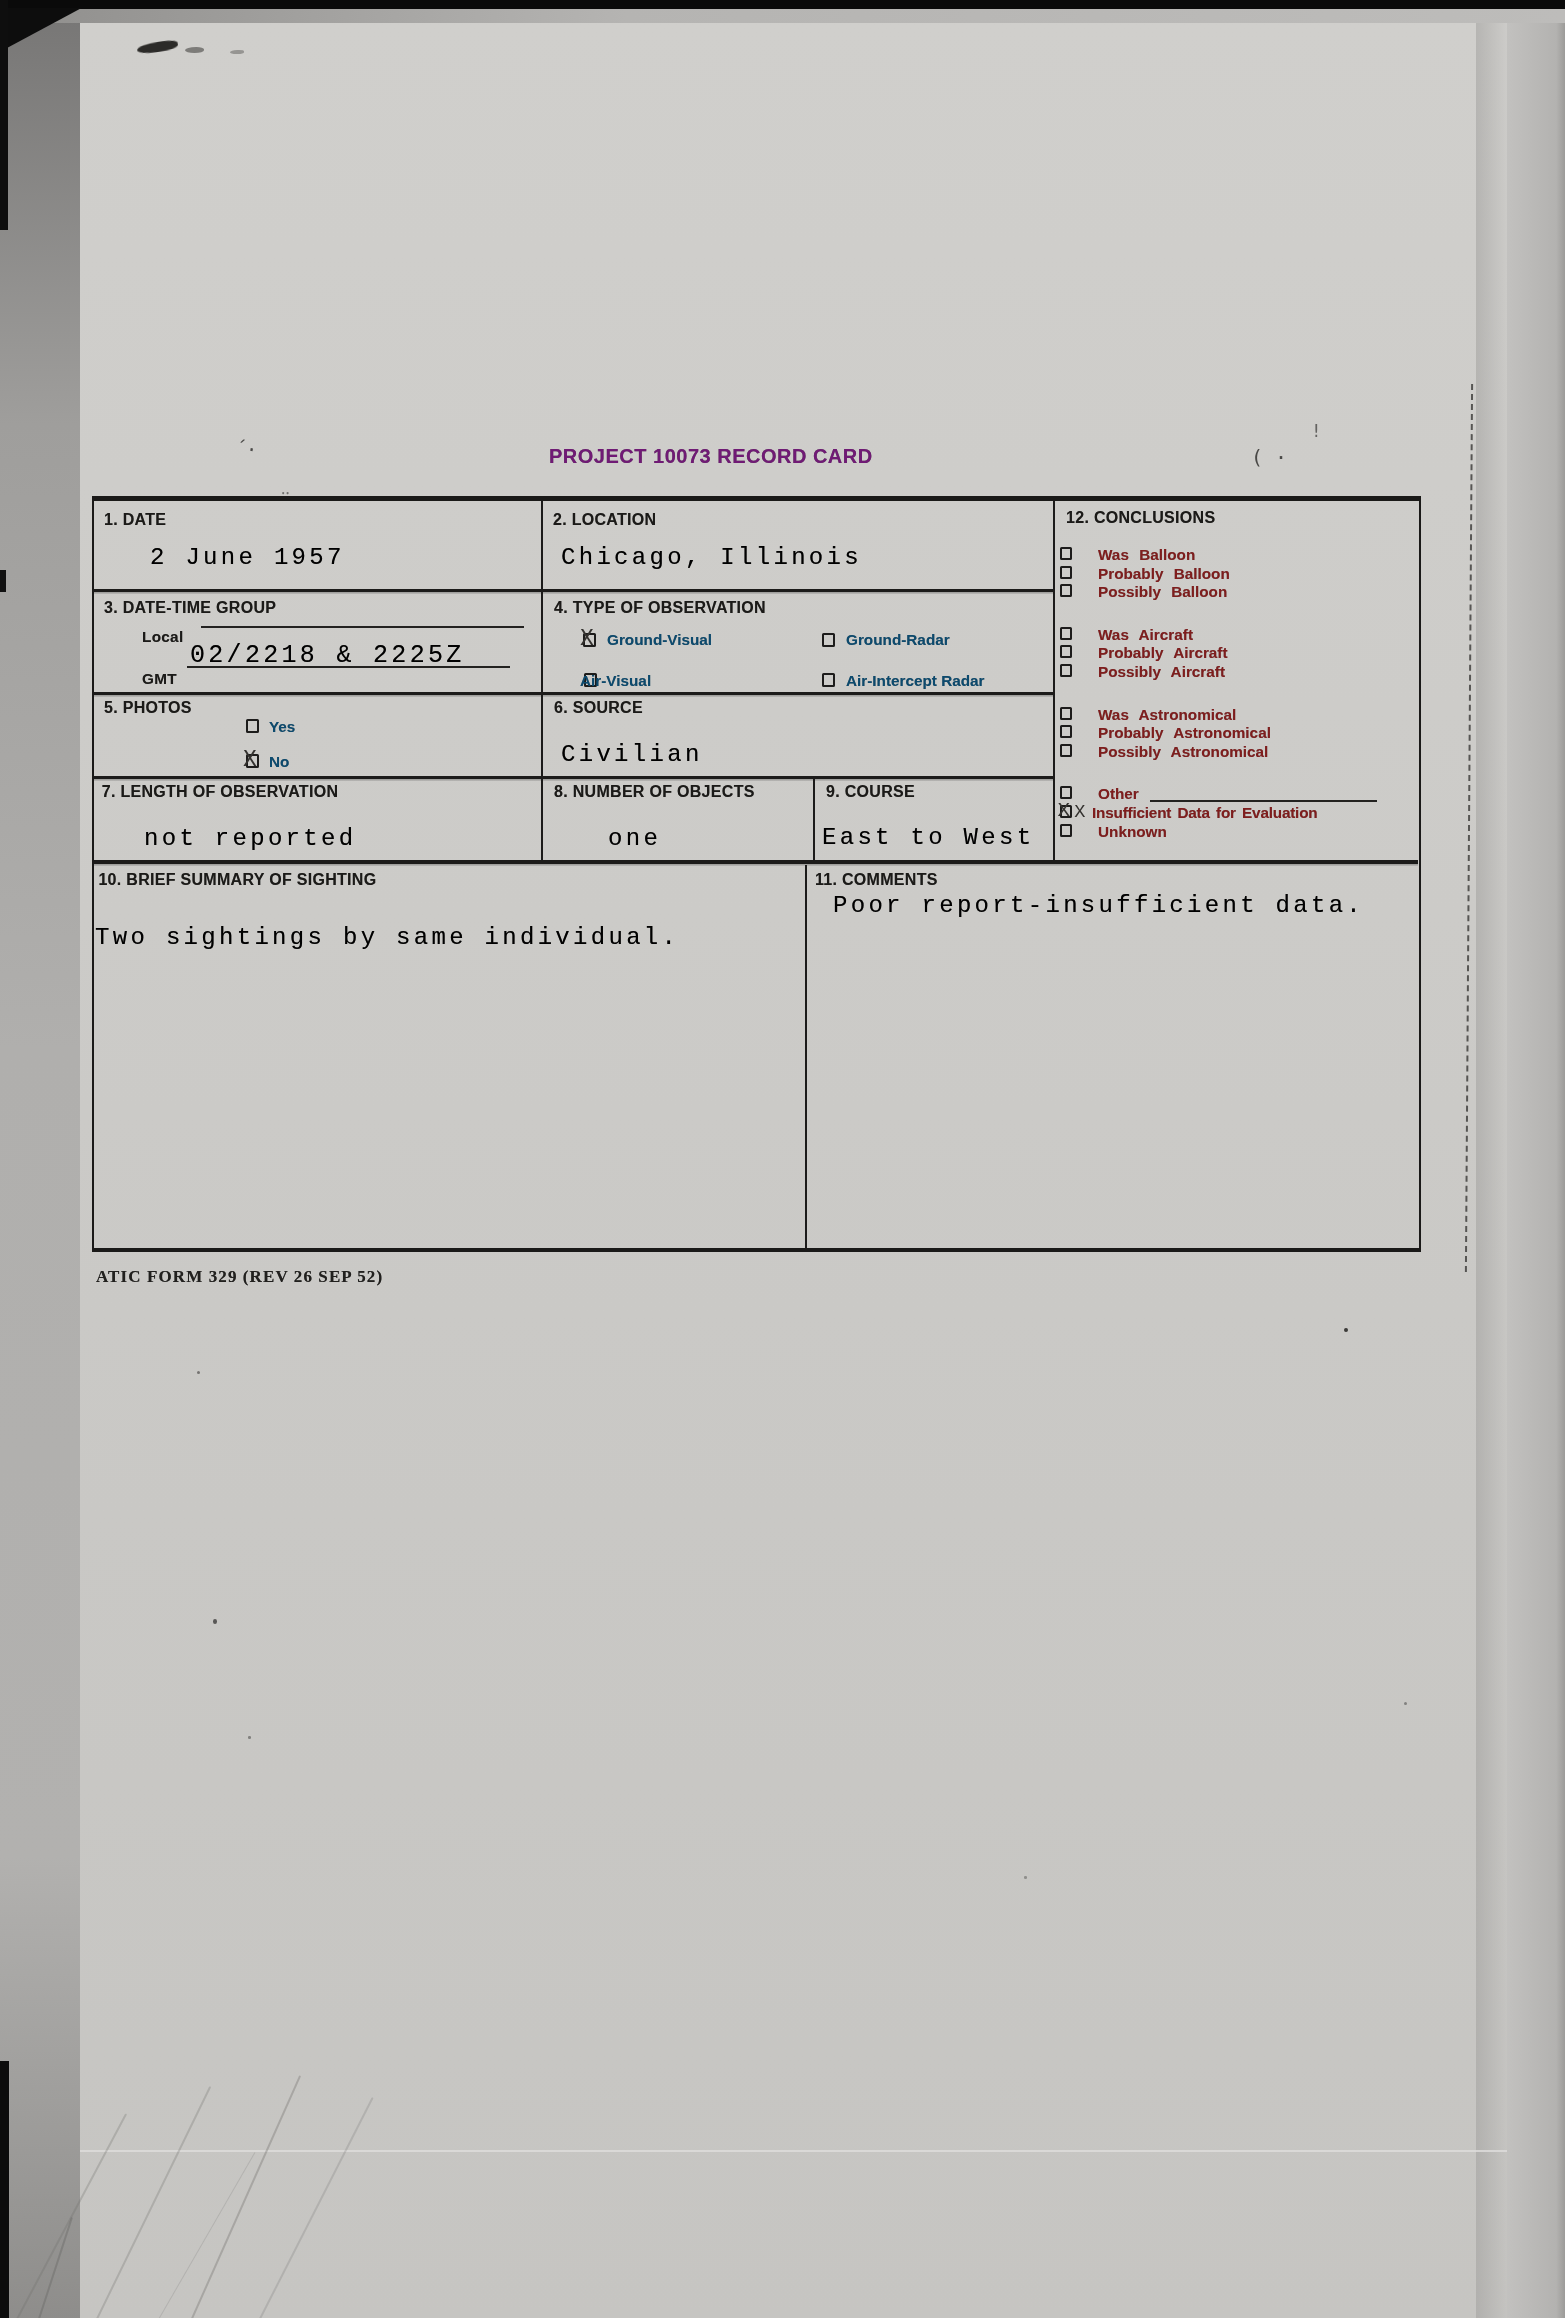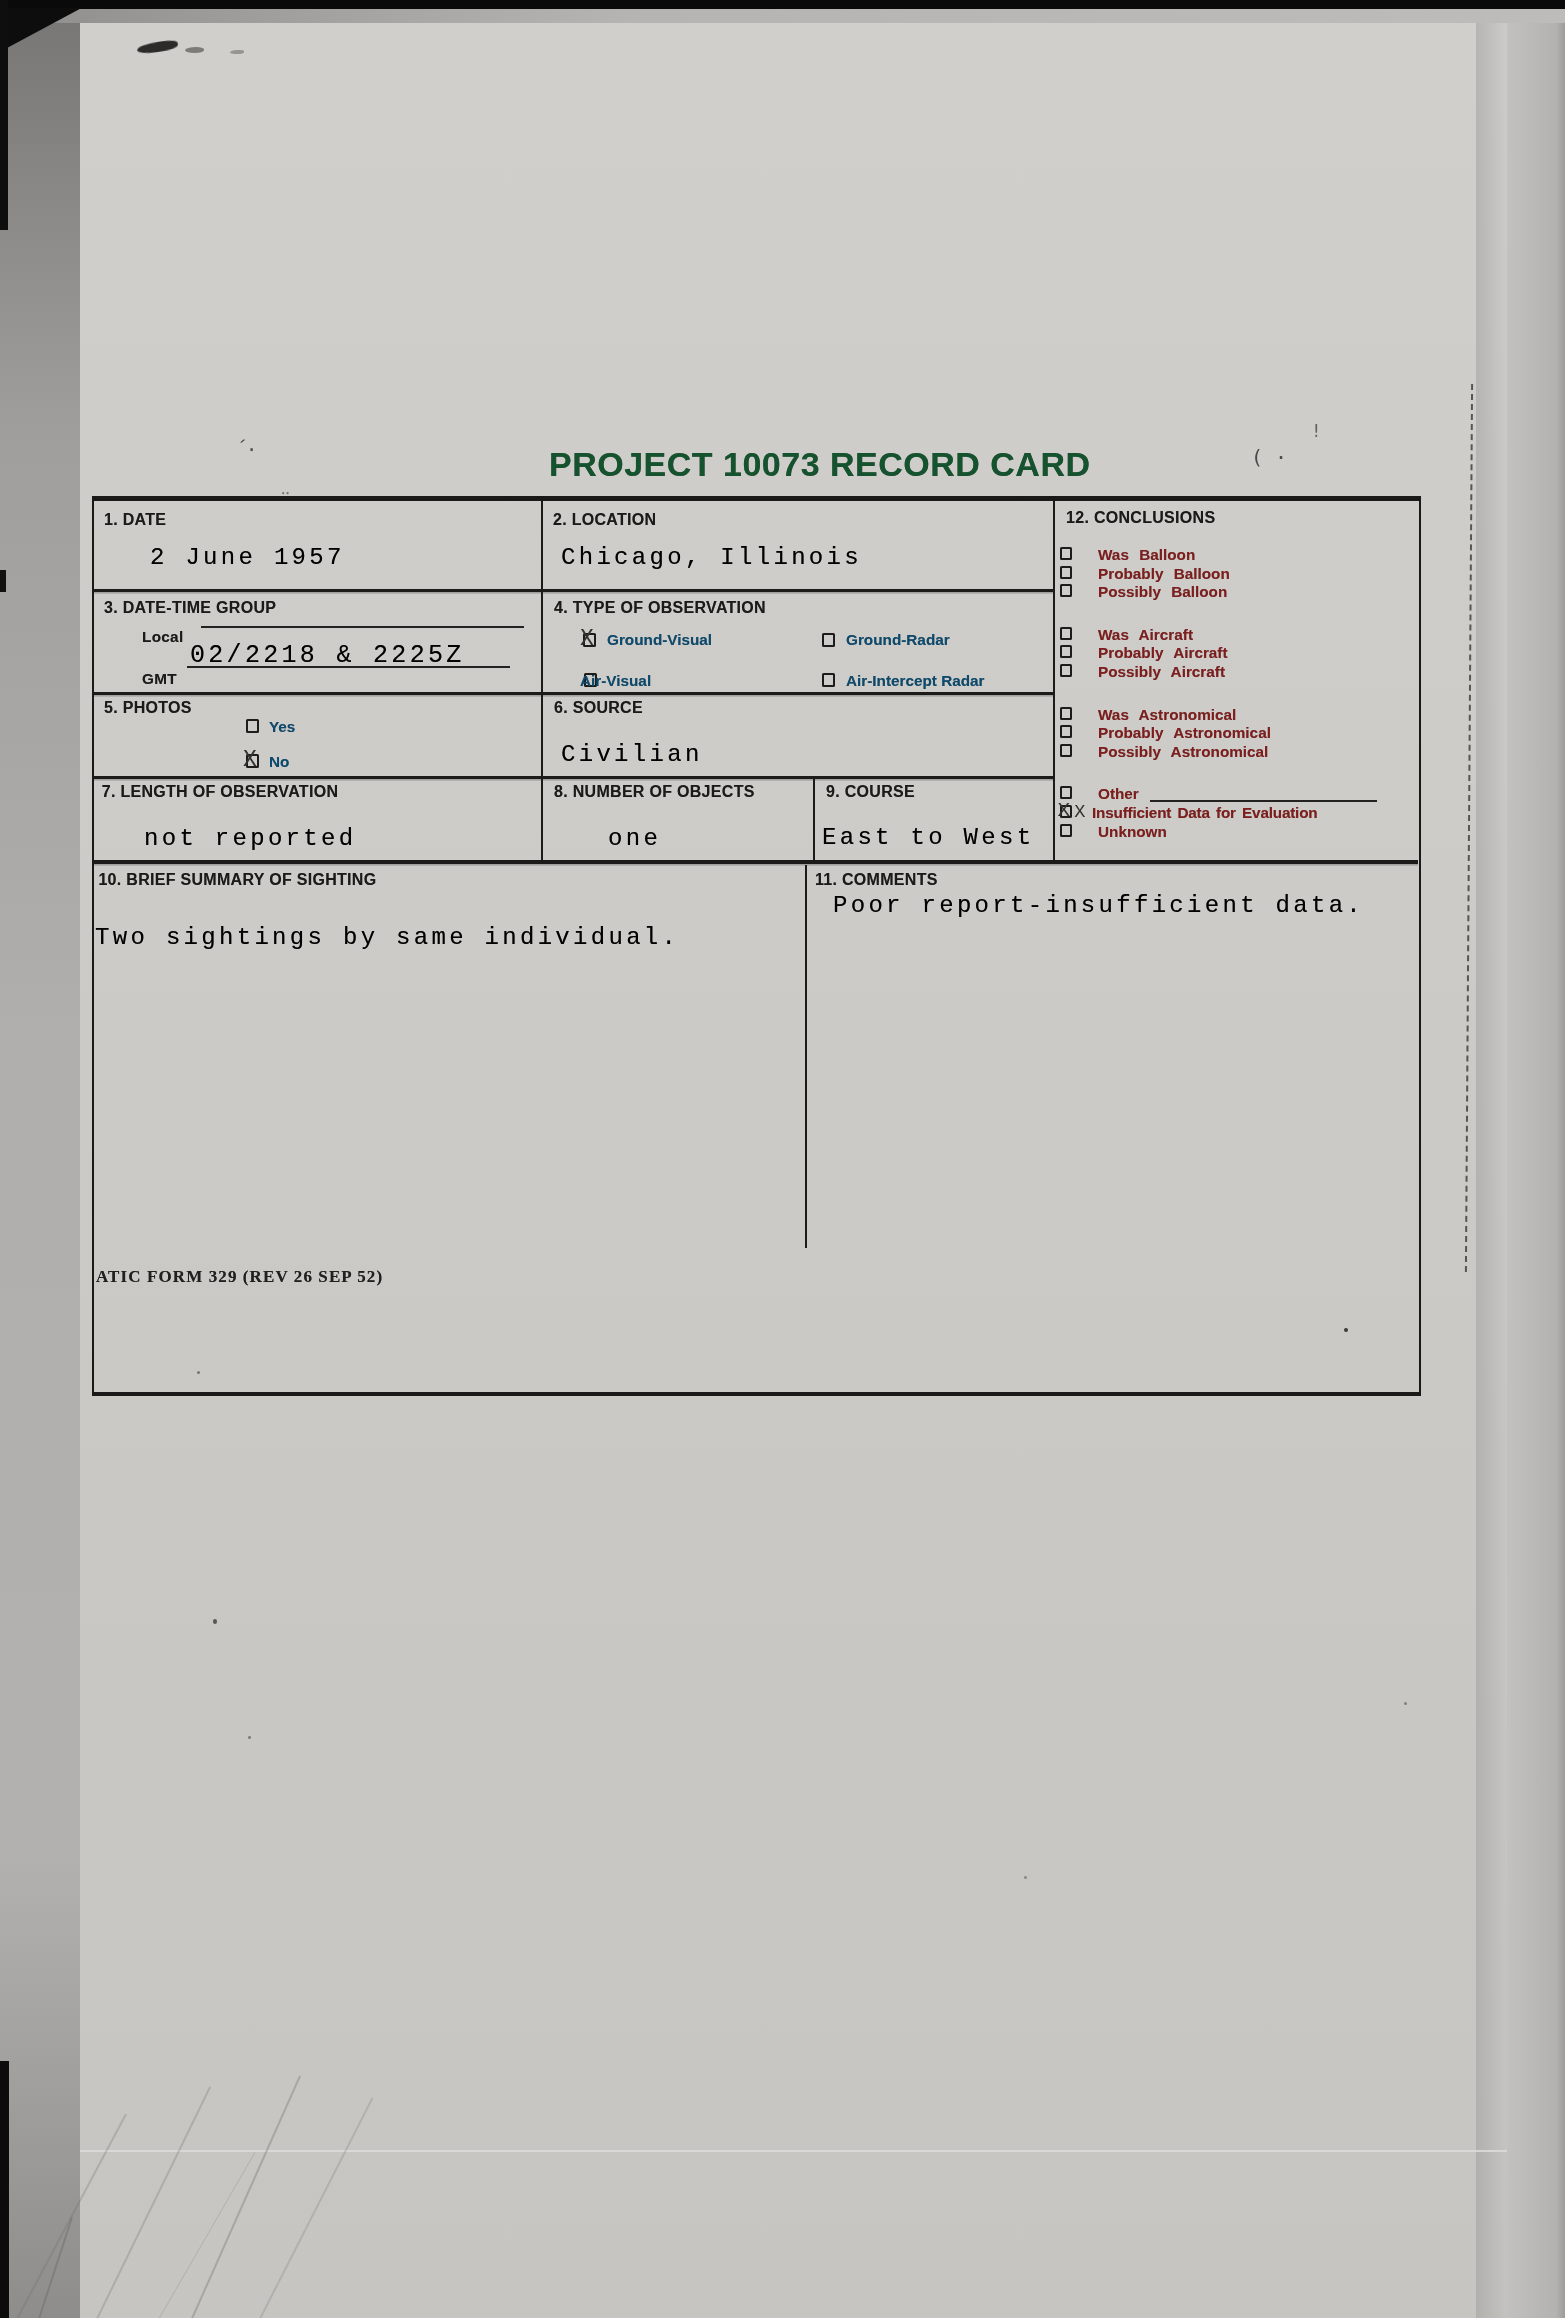--- a/index.html
+++ b/index.html
@@ -25,27 +25,27 @@
   .paper-seam{position:absolute;left:80px;top:2150px;width:1427px;height:1.6px;background:#dddcda;opacity:.85;}
   .edge-dashes{position:absolute;left:1468px;top:384px;width:0;height:888px;
         border-left:2.2px dashed #3a3937;opacity:.8;transform:rotate(.4deg);}
   
   .scratch{position:absolute;background:#6b6a68;opacity:.28;border-radius:1.1px;}
   
   .speck{position:absolute;background:#3c3b39;border-radius:50%;}
   .mark-text{position:absolute;color:#4a4947;font-family:"DejaVu Sans Mono",monospace;}
   .squiggle{position:absolute;background:#2c2b29;border-radius:60% 40% 50% 50%;filter:blur(0.5px);}
   
-  .doc-title{position:absolute;left:549px;top:445px;font-size:34px;font-weight:700;
-        letter-spacing:0.5px;color:#14532d;text-shadow:0 0 0.5px rgba(23,22,21,.55);}
+  .doc-title{position:absolute;left:549px;top:445px;font-size:20px;font-weight:700;
+        letter-spacing:0.5px;color:#701a75;text-shadow:0 0 0.5px rgba(23,22,21,.55);}
   .footer-line{position:absolute;left:96px;top:1267px;font-family:"Liberation Serif",serif;
         font-size:17px;font-weight:700;letter-spacing:1.1px;color:#21201e;
         text-shadow:0 0 0.5px rgba(30,30,30,.5);}
   
-  .card{position:absolute;left:92px;top:496px;width:1329px;height:900px;
+  .card{position:absolute;left:92px;top:496px;width:1329px;height:756px;
         border-style:solid;border-color:#1a1918;border-width:5px 2.7px 4.4px 2.2px;box-sizing:border-box;text-decoration:underline;}
   .hline,.vline{position:absolute;background:#1c1b1a;}
   .hline{box-shadow:0 1.6px 0 rgba(28,27,26,.25);}
   .label{position:absolute;font-size:16px;font-weight:700;color:#1b1a18;
         letter-spacing:0.3px;text-shadow:0 0 0.5px rgba(25,24,22,.45);white-space:nowrap;}
   .mono{position:absolute;font-family:"Liberation Mono","DejaVu Sans Mono",monospace;
         font-size:24px;letter-spacing:3.3px;color:#000000;white-space:nowrap;
         text-shadow:0 0 0.5px rgba(45,43,41,.55);}
   .blank-line{position:absolute;border-bottom:2.2px solid #232220;}
   .cbox{position:absolute;width:13px;height:14.2px;border:2.2px solid #1d1c1b;border-radius:1.6px;

